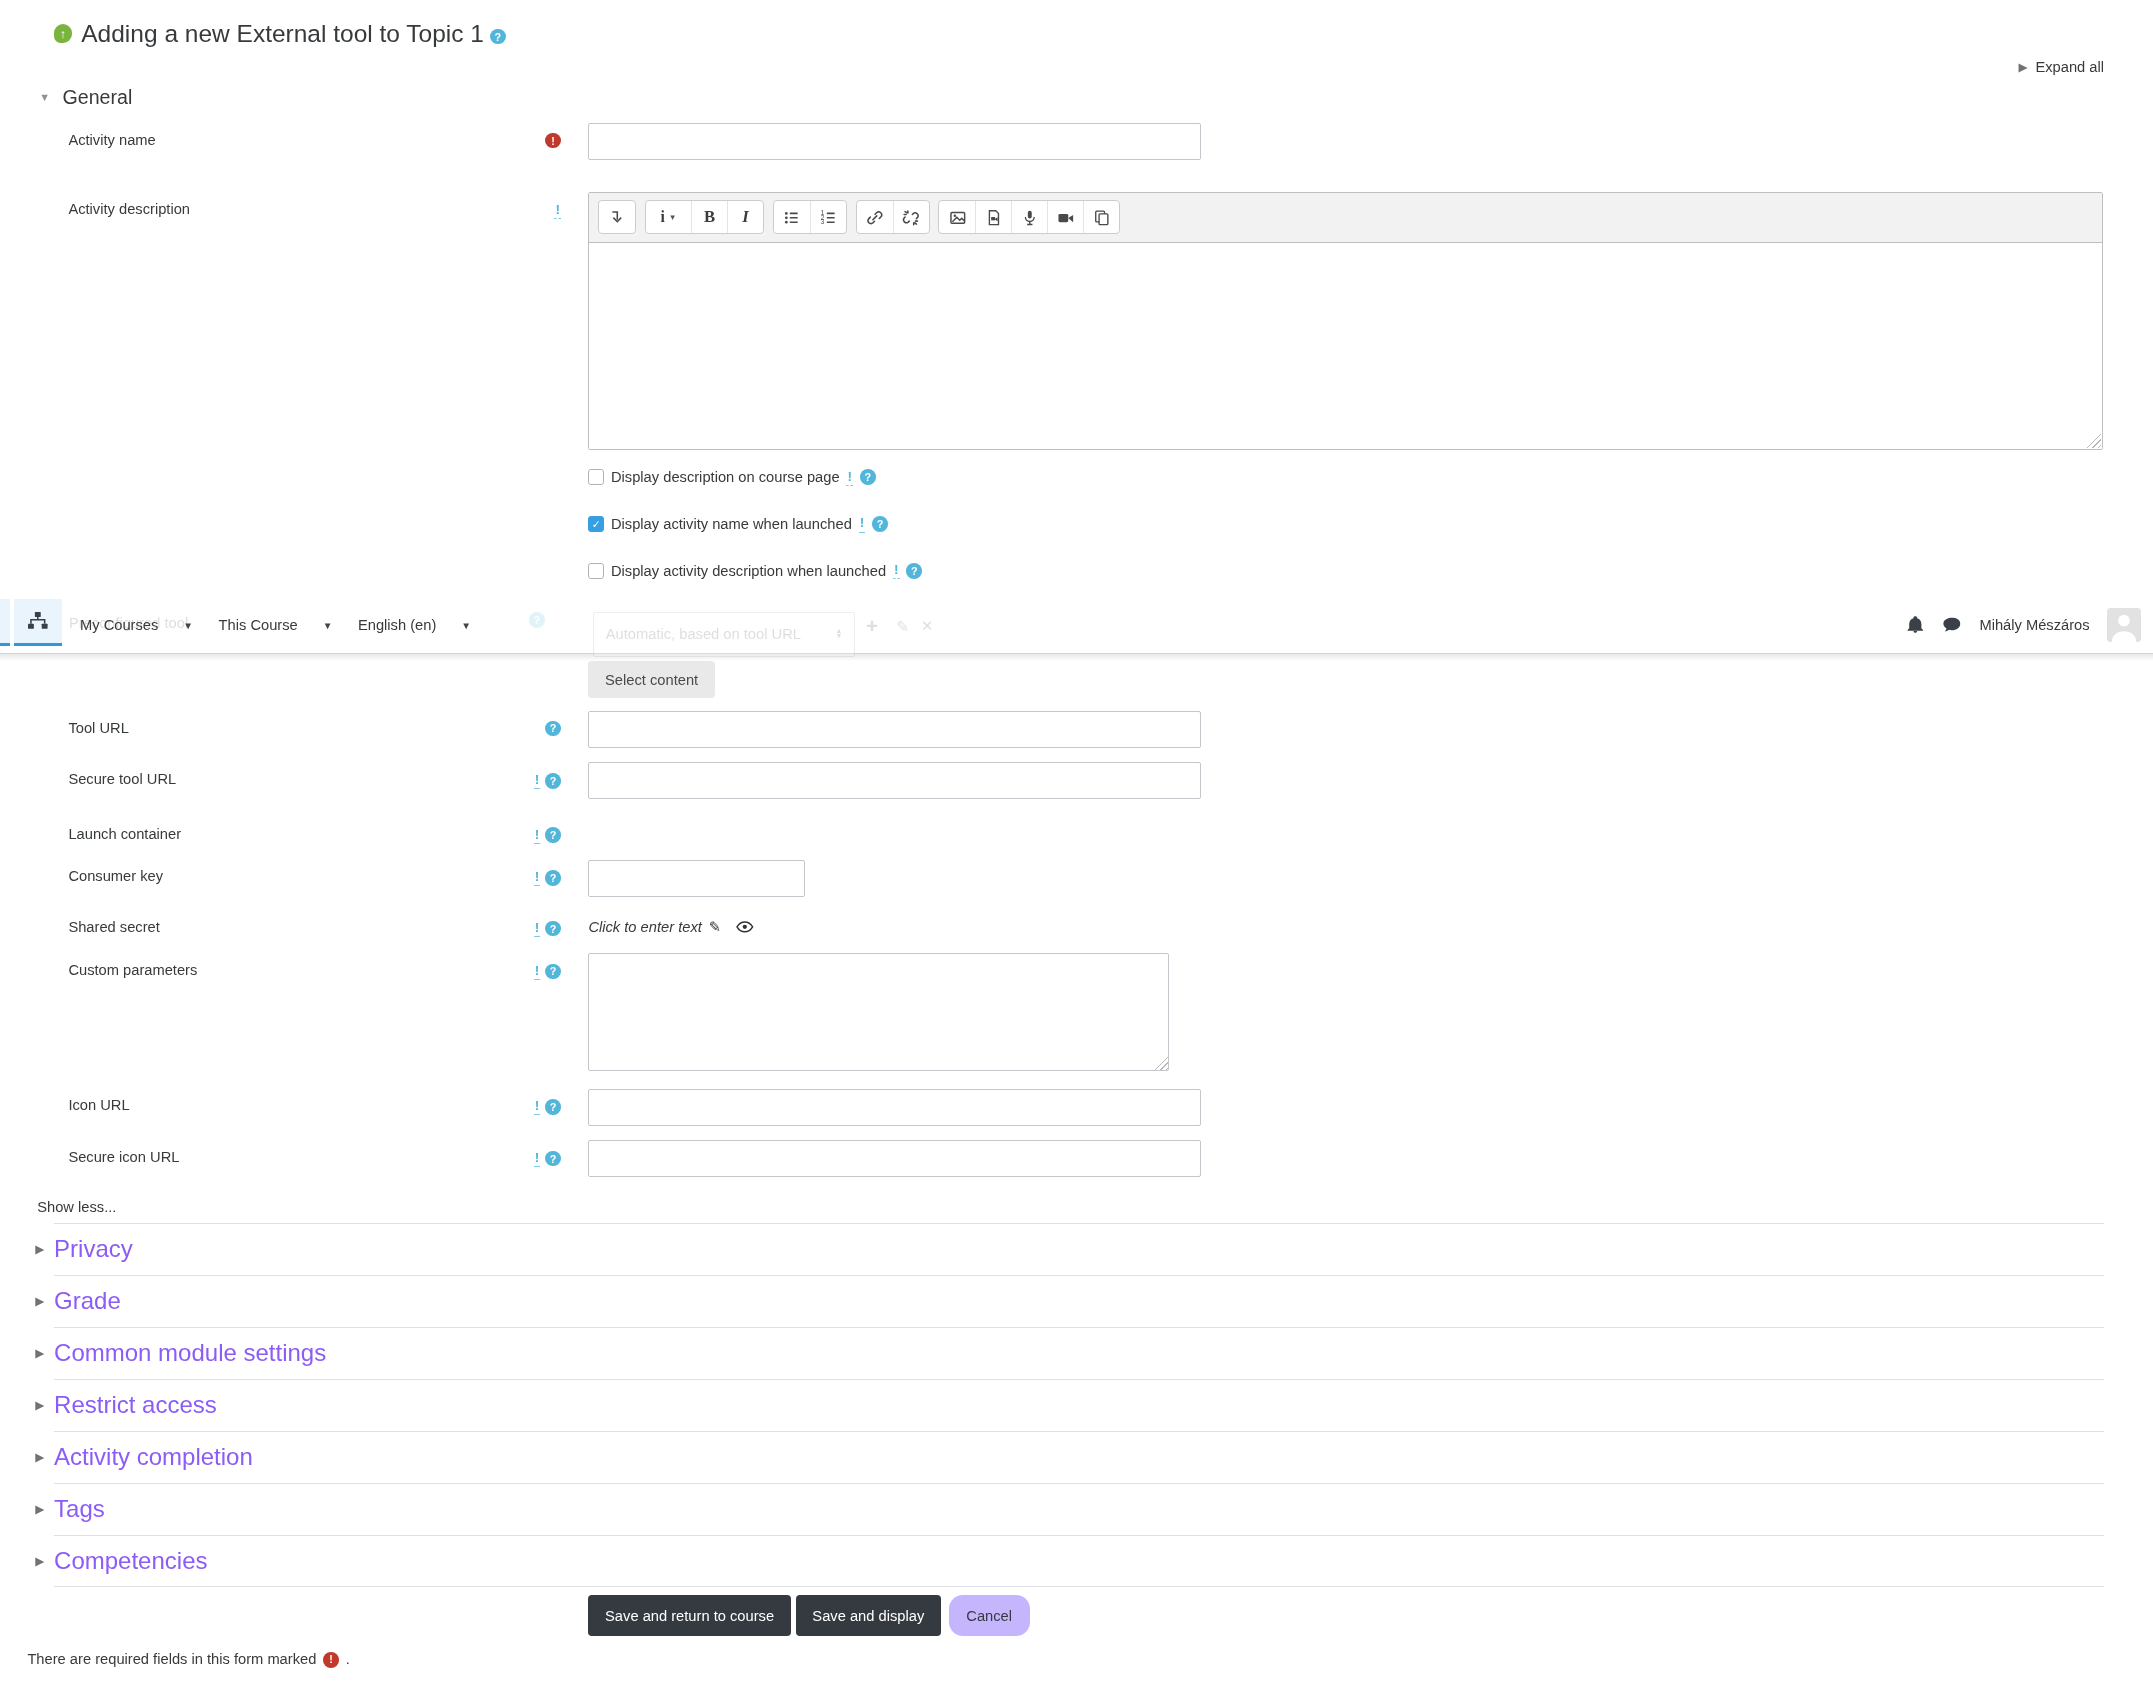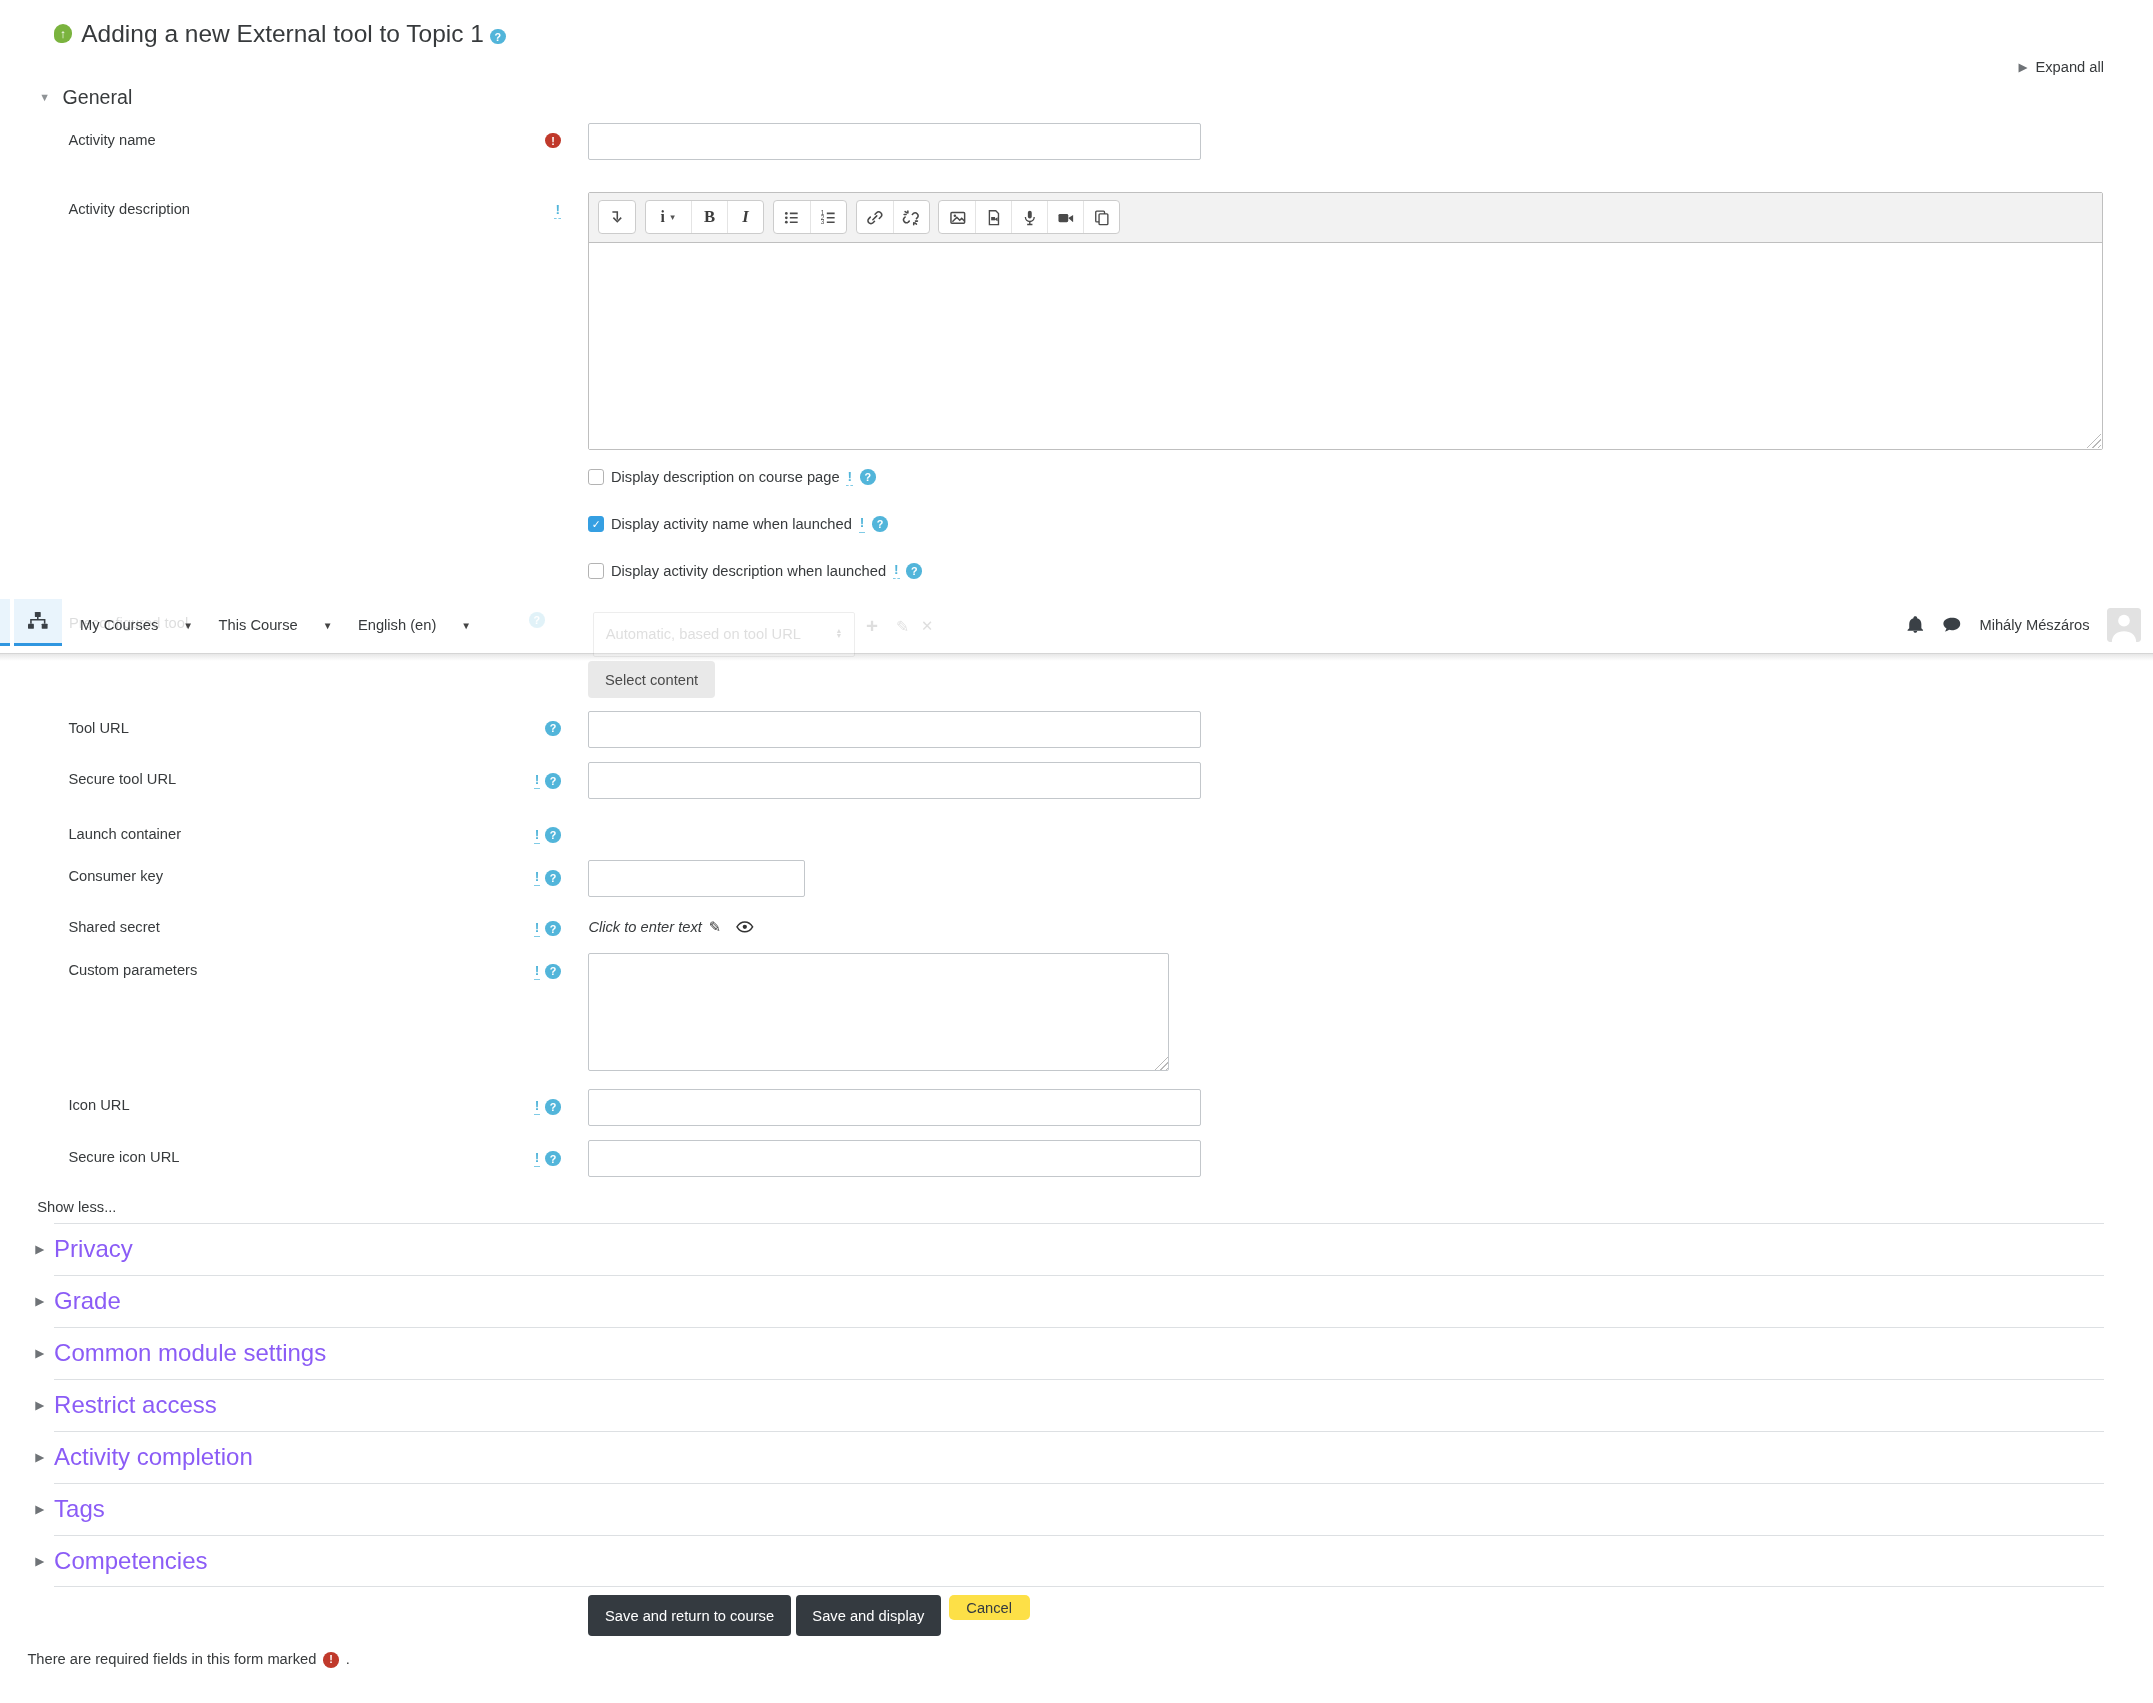--- a/index.html
+++ b/index.html
@@ -96,21 +96,21 @@
   .show-less { margin:20.6px 0 0 9.8px; line-height:19.6px; color:#373a3c; cursor:pointer; }
 
   .csec-list { margin-top:5.9px; }
   .csec { position:relative; height:52px; display:flex; align-items:center; gap:9.8px; padding-left:7.8px; cursor:pointer; }
   .csec::before { content:""; position:absolute; top:0; left:26.5px; right:0; height:1px; background:#dde0e3; }
   .csec:last-child::after { content:""; position:absolute; bottom:0; left:26.5px; right:0; height:1px; background:#dde0e3; }
   .csec .ctitle { font-size:24px; color:#8b5cf6; }
 
   .btnrow { margin:7.8px 0 0 561px; display:flex; gap:4.9px; }
   .btn-dark { height:41px; background:#343a40; color:#fff; border:none; border-radius:3.9px; padding:0 16.7px; font:inherit; cursor:pointer; }
-  .btn-light { height:25px; background:#fde047; color:#343a40; border:none; border-radius:5px; padding:0 17.6px; font:inherit; cursor:pointer; margin-left:2.9px; }
+  .btn-light { height:41px; background:#c4b5fd; color:#343a40; border:none; border-radius:14px; padding:0 17.6px; font:inherit; cursor:pointer; margin-left:2.9px; }
 
   .footer-note { margin-top:13.7px; display:flex; align-items:center; gap:6.9px; line-height:19.6px; }
 
   svg { display:block; }
 </style>
 </head>
 <body>
 
 <div class="page">
 

